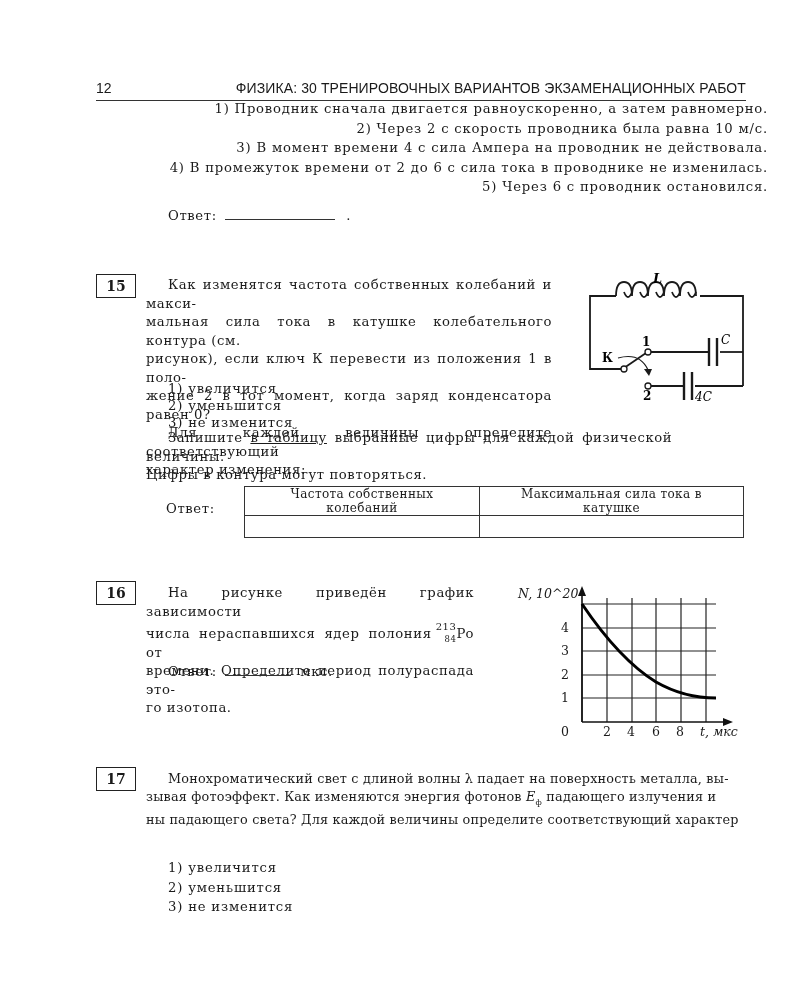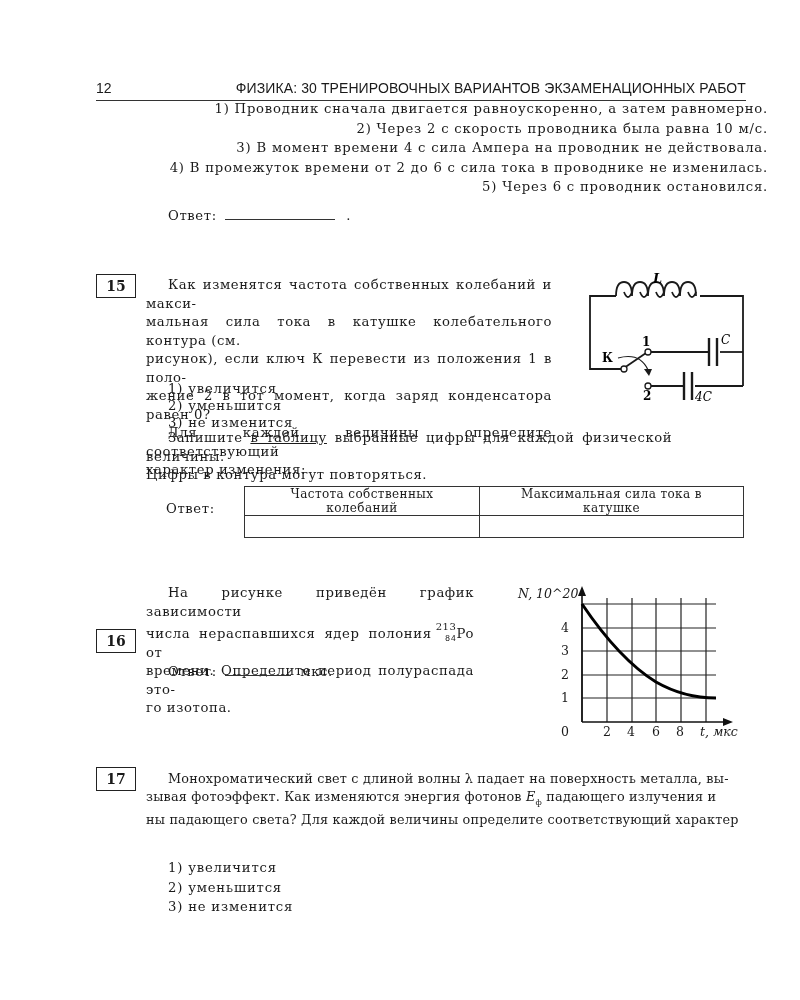--- a/index.html
+++ b/index.html
@@ -15,21 +15,21 @@
   .numbox { width:38px; height:22px; border:1.5px solid #222; font-weight:bold; font-size:14px;
             text-align:center; line-height:22px; }
   .para { text-align:justify; text-align-last:left; }
   .ans-line { display:inline-block; border-bottom:1px solid #333; height:12px; vertical-align:baseline; }
   table.ans { border-collapse:collapse; font-size:12px; letter-spacing:0.4px; }
   table.ans td { border:1.5px solid #333; padding:0 12px; height:21px; text-align:center; }
   .u { text-decoration:underline; }
   sup.s, sub.s { font-size:8px; }
   .iso { display:inline-block; position:relative; width:16px; height:14px; vertical-align:baseline; }
   .iso .m { position:absolute; right:0; top:-6px; font-size:10px; }
-  .iso .z { position:absolute; right:0; top:6px; font-size:8.5px;font-family:Liberation Mono, monospace; }
+  .iso .z { position:absolute; right:0; top:6px; font-size:8.5px; }
   .ital { font-style:italic; }
 </style>
 </head>
 <body>
 
 <div class="abs header">
   <span class="pg">12</span>
   <span class="ttl">ФИЗИКА: 30 ТРЕНИРОВОЧНЫХ ВАРИАНТОВ ЭКЗАМЕНАЦИОННЫХ РАБОТ</span>
 </div>
 
@@ -112,21 +112,21 @@
     <td style="width:210px;">Частота собственных колебаний</td>
     <td>Максимальная сила тока в катушке</td>
   </tr>
   <tr>
     <td></td>
     <td></td>
   </tr>
 </tbody>
   </table>
 
-<div class="abs numbox" style="left:96px; top:581px;margin-top:48px;">16</div>
+<div class="abs numbox" style="left:96px; top:581px;">16</div>
 <div class="abs txt para" style="left:146px; top:584px; width:328px;">
   <div style="text-indent:22px;">На рисунке приведён график зависимости</div>
   <div style="margin-top:3px;">
     <span>числа нераспавшихся ядер полония</span>
     <span class="iso">
       <span class="m">213</span>
       <span class="z">84</span>
     </span><span>Po</span>
     <span>от</span>
   </div>

